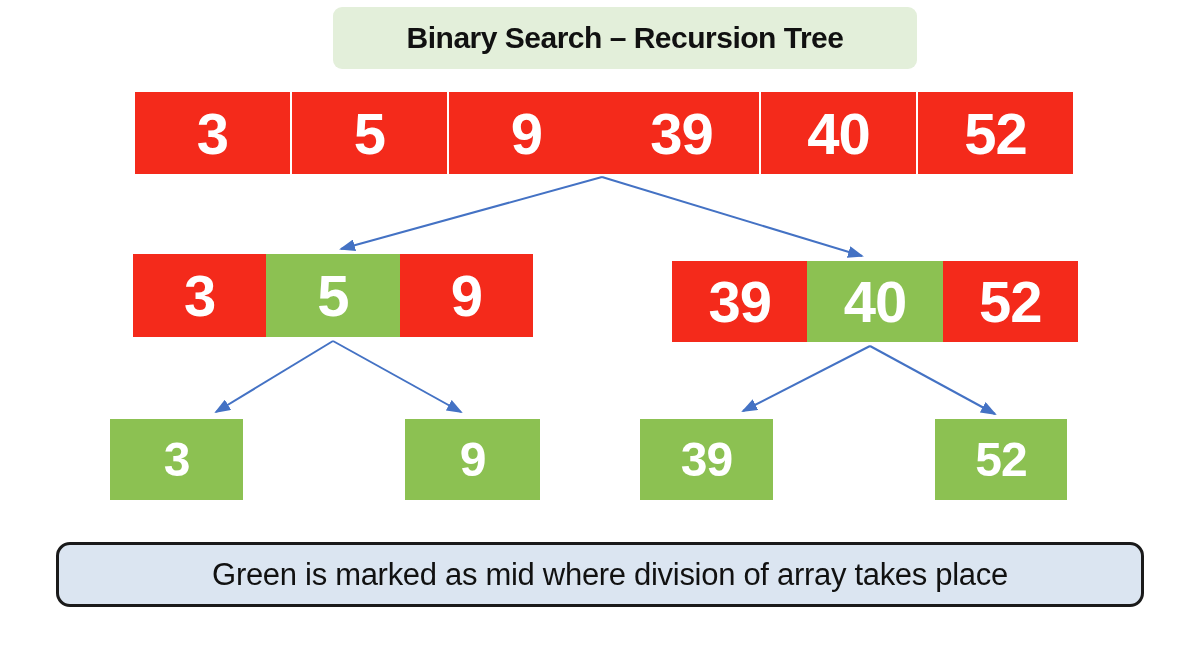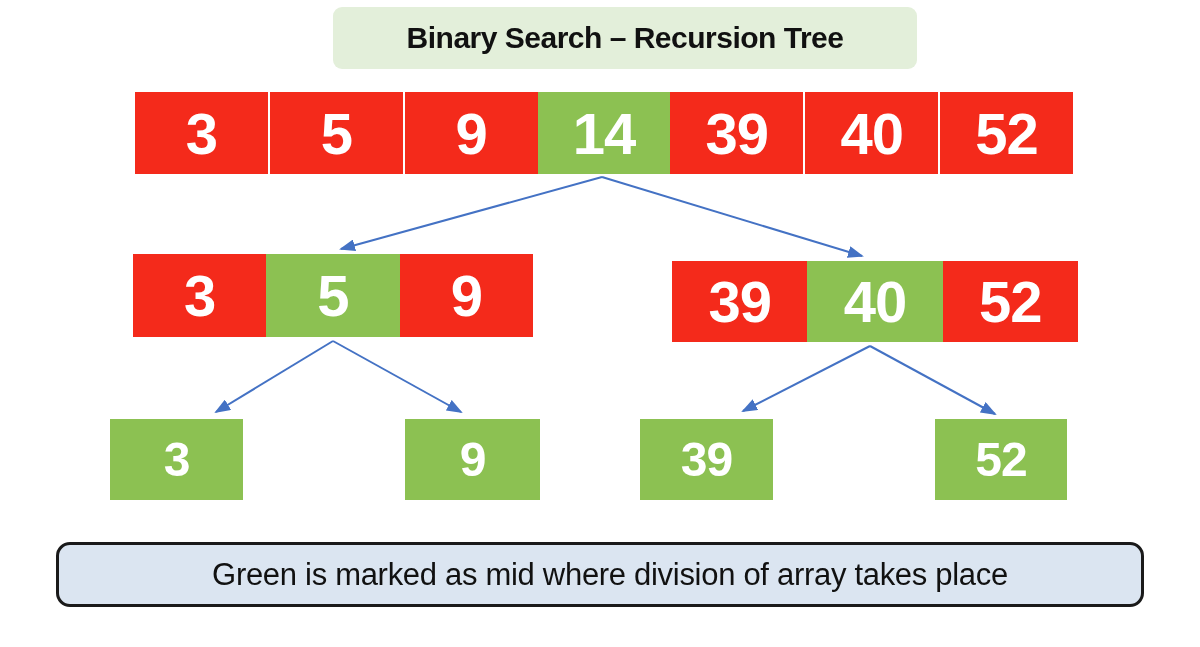--- a/index.html
+++ b/index.html
@@ -71,21 +71,20 @@
 <div class="canvas">
 
   <div class="title-box">
     <span>Binary Search – Recursion Tree</span>
   </div>
 
   <div class="array-row row-root">
     <div class="cell red div">3</div>
     <div class="cell red div">5</div>
     <div class="cell red">9</div>
-    <div class="cell mid">14</div>
     <div class="cell red div">39</div>
     <div class="cell red div">40</div>
     <div class="cell red">52</div>
   </div>
 
   <div class="array-row row-left">
     <div class="cell red">3</div>
     <div class="cell mid">5</div>
     <div class="cell red">9</div>
   </div>

